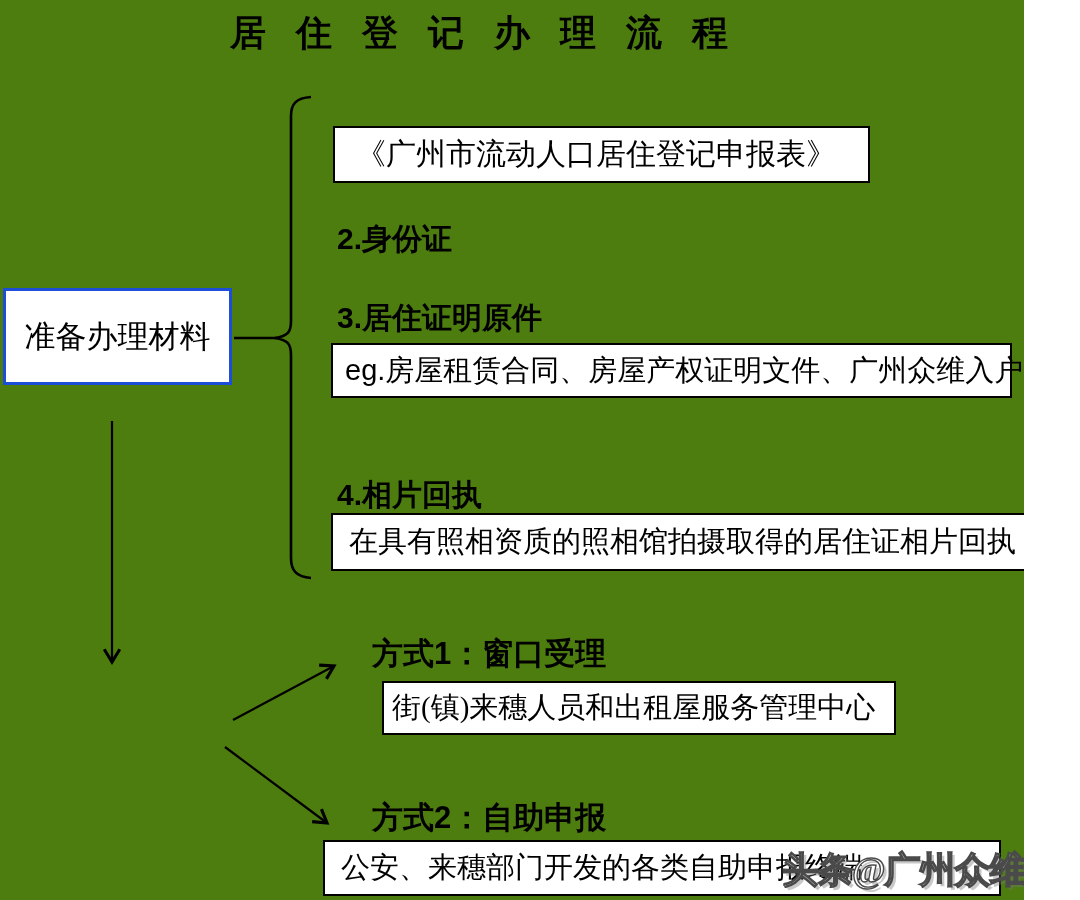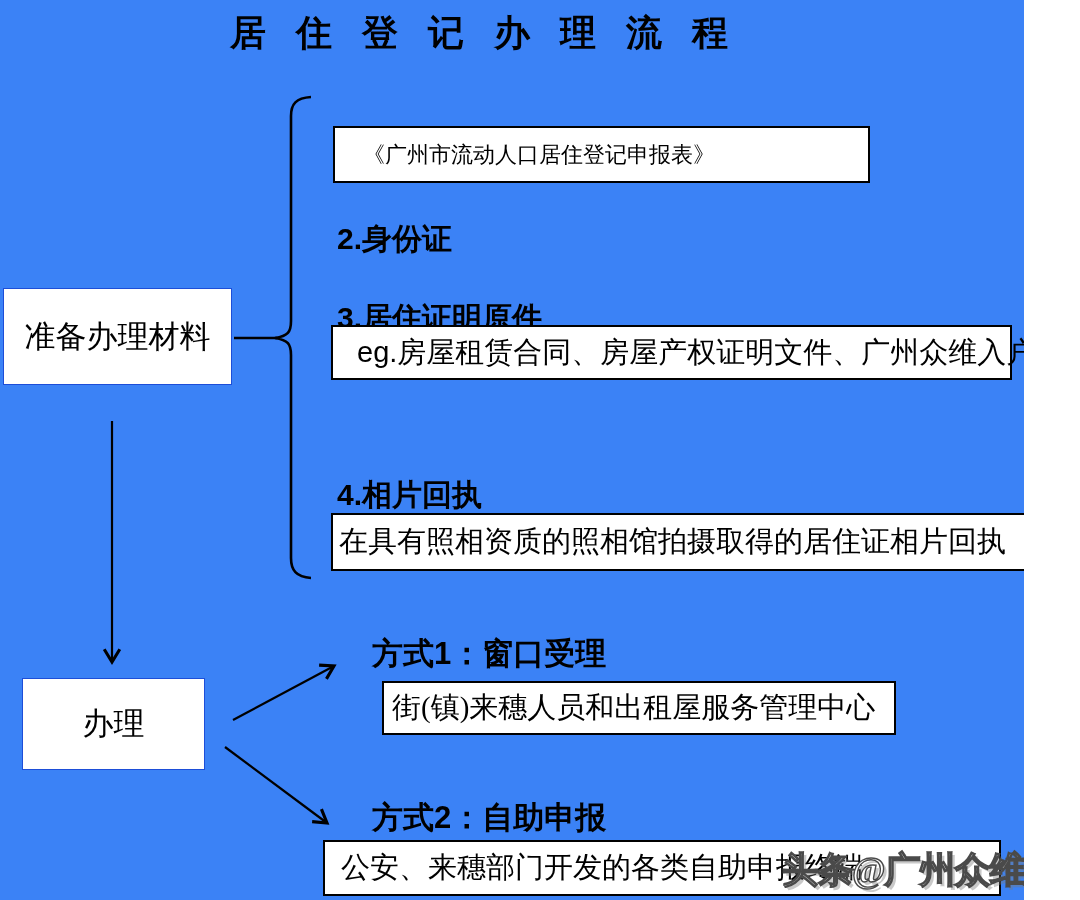--- a/index.html
+++ b/index.html
@@ -1,38 +1,38 @@
 <!DOCTYPE html>
 <html><head>
 <meta charset="utf-8">
 <style>
   html,body { margin:0; padding:0; background:#ffffff; }
   * { box-sizing:border-box; }
   #stage {
-    position:relative; width:1024px; height:900px; background:#3b82f6;
+    position:relative; width:1024px; height:900px; background:#4d7c0f;
     overflow:hidden; color:#000;
     font-family:"Liberation Serif","DejaVu Serif",serif;
   }
   .lines { position:absolute; left:0; top:0; z-index:1; }
   .title {
     position:absolute; left:230px; top:9px; z-index:2;
     font-size:36px; font-weight:bold; letter-spacing:30px; white-space:nowrap;
   }
   .box { position:absolute; display:flex; align-items:center; background:#fff; z-index:2; }
-  .main-box { border:1px solid #1d4ed8; justify-content:center; text-align:center; }
+  .main-box { border:3px solid #1d4ed8; justify-content:center; text-align:center; }
   .detail { border:2px solid #000; justify-content:flex-start; white-space:nowrap; }
   #materials-box { left:3px;  top:288px; width:229px; height:97px; font-size:31px; }
   #process-box   { left:22px; top:678px; width:183px; height:92px; font-size:31px; }
   .item-h { position:absolute; left:337px; z-index:2; font-size:30px; font-weight:bold; white-space:nowrap; }
   #h-item-0 { top:84px;margin-top:48px; }  #h-item-1 { top:219px; }
   #h-item-2 { top:298px; } #h-item-3 { top:475px; }
   .num, .pfx { font-family:"Liberation Sans","DejaVu Sans",sans-serif; }
-  #d-item-0 { left:333px; top:126px; width:537px; height:57px; font-size:22px; padding-left:28px;text-align:center; }
-  #d-item-2 { left:331px; top:325px; width:681px; height:55px; font-size:29px; padding-left:24px; }
-  #d-item-3 { left:331px; top:513px; width:696px; height:58px; font-size:29px; padding-left:6px; }
+  #d-item-0 { left:333px; top:126px; width:537px; height:57px; font-size:30px; padding-left:21px;text-align:center; }
+  #d-item-2 { left:331px; top:343px; width:681px; height:55px; font-size:29px; padding-left:12px; }
+  #d-item-3 { left:331px; top:513px; width:696px; height:58px; font-size:29px; padding-left:16px; }
   .method-h { position:absolute; left:372px; z-index:2; font-size:31px; font-weight:bold; white-space:nowrap;text-align:center; }
   #h-m-0 { top:633px; } #h-m-1 { top:797px; }
   #d-m-0 { left:337px; top:681px; width:514px; height:54px; font-size:29px; padding-left:8px;margin-left:45px; }
   #d-m-1 { left:323px; top:840px; width:678px; height:56px; font-size:29px; padding-left:16px; }
   .watermark {
     position:absolute; left:782px; top:846px; z-index:5;
     font-size:36px; font-weight:bold; white-space:nowrap; letter-spacing:-1px;
     color:#ffffff; -webkit-text-stroke:1.4px #4a4a4a;
     text-shadow:3px 3px 0 rgba(120,120,120,0.40);
   }
@@ -73,23 +73,20 @@
   <div class="box detail" id="d-item-2">
     <span class="pfx">eg.</span>
       <span>房屋租赁合同、房屋产权证明文件、广州众维入户</span>
   </div>
 
   <div class="item-h" id="h-item-3"><span class="num">4.</span><span>相片回执</span></div>
   <div class="box detail" id="d-item-3">
     <span>在具有照相资质的照相馆拍摄取得的居住证相片回执</span>
   </div>
 
-  <div class="box main-box" id="process-box">
-    <span>办理</span>
-  </div>
 
   <div class="method-h" id="h-m-0"><span>方式</span><span class="num">1</span><span>：</span><span>窗口受理</span></div>
   <div class="box detail" id="d-m-0">
     <span>街(镇)来穗人员和出租屋服务管理中心</span>
   </div>
 
   <div class="method-h" id="h-m-1"><span>方式</span><span class="num">2</span><span>：</span><span>自助申报</span></div>
   <div class="box detail" id="d-m-1">
     <span>公安、来穗部门开发的各类自助申报终端</span>
   </div>

